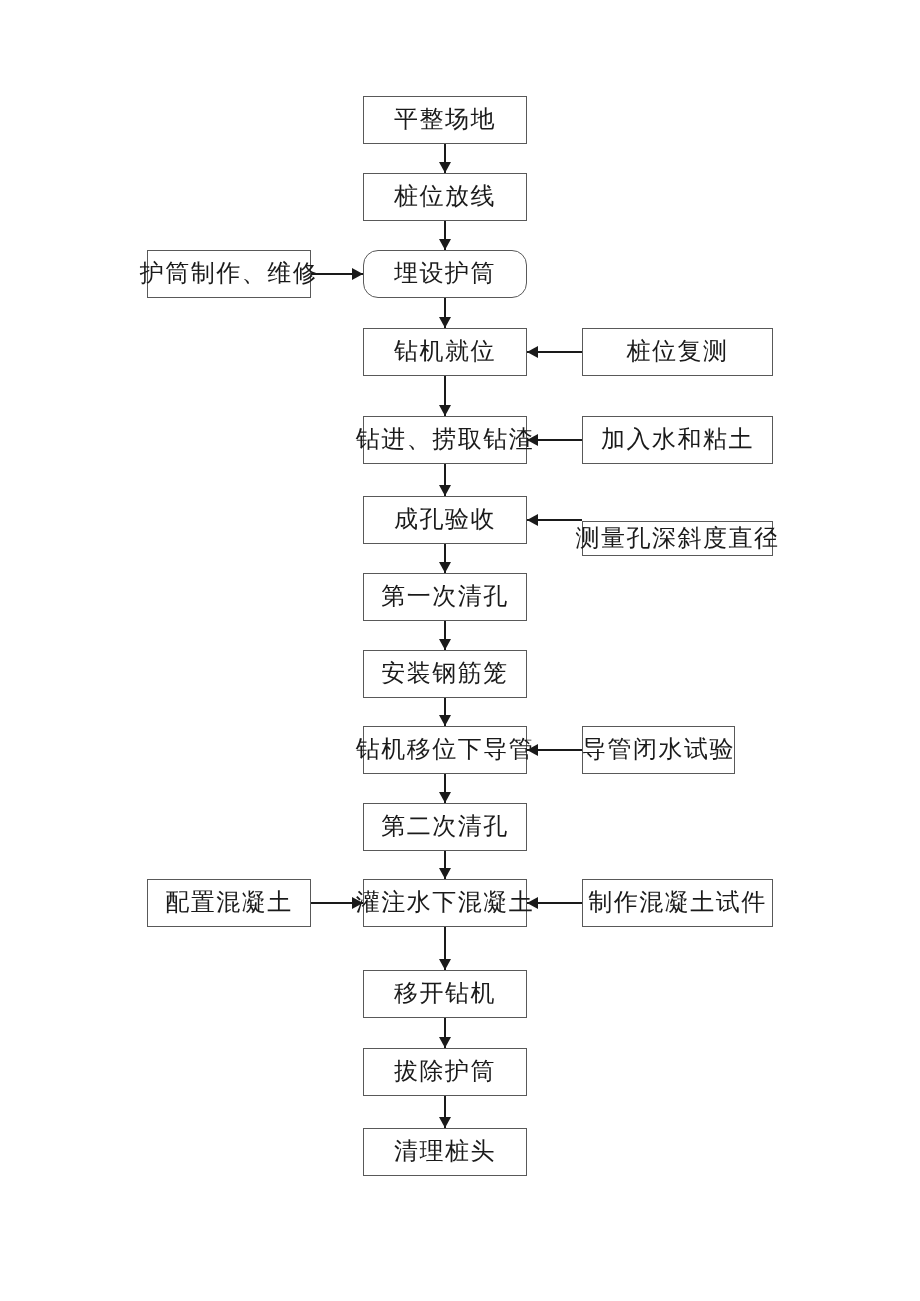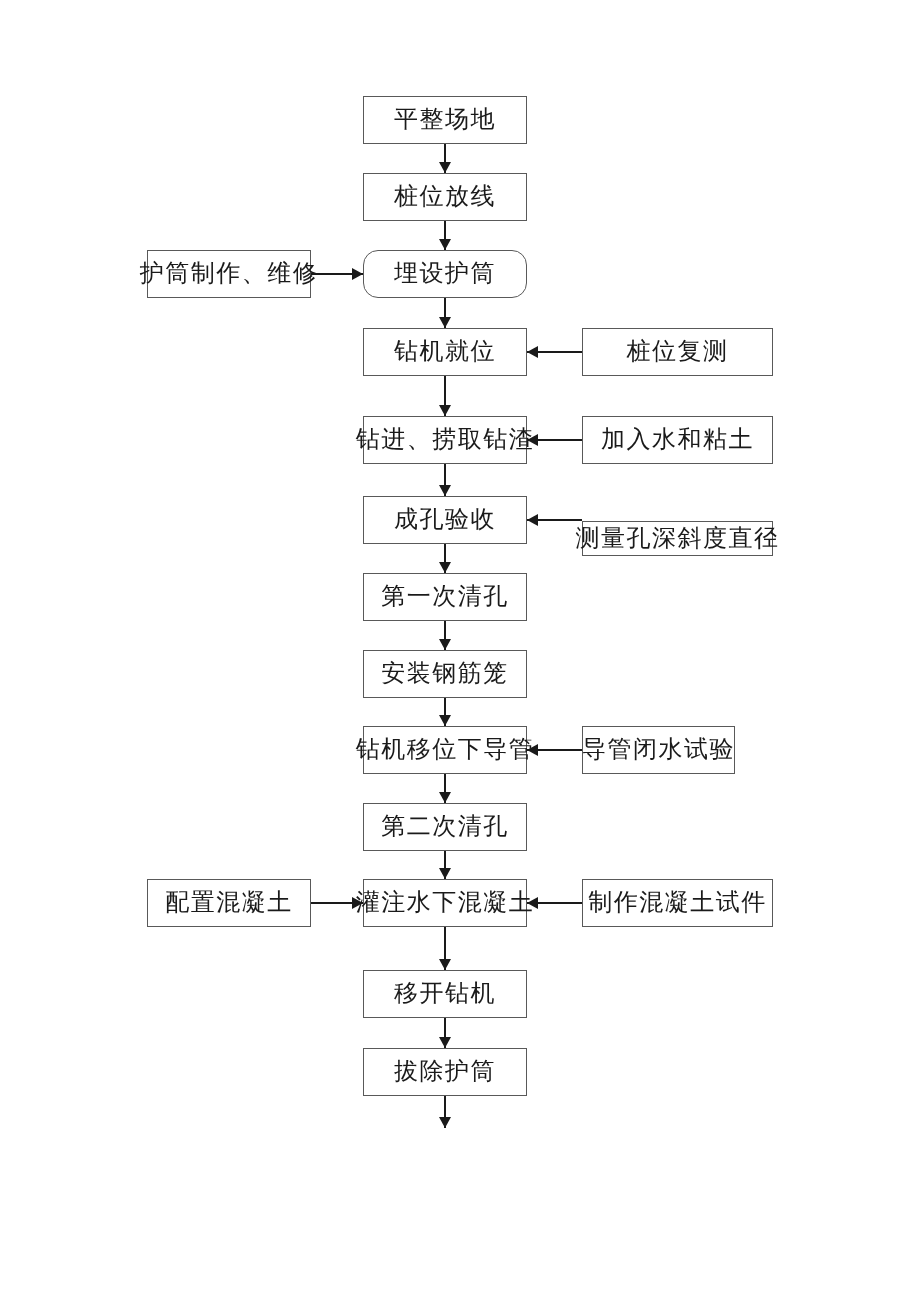--- a/index.html
+++ b/index.html
@@ -101,20 +101,23 @@
     </div>
     <div class="node" style="left: 363px; top: 879px; width: 164px; height: 48px;">
       <span>灌注水下混凝土</span>
     </div>
     <div class="node" style="left: 363px; top: 970px; width: 164px; height: 48px;">
       <span>移开钻机</span>
     </div>
     <div class="node" style="left: 363px; top: 1048px; width: 164px; height: 48px;">
       <span>拔除护筒</span>
     </div>
+    <div class="node" style="left: 363px; top: 1128px; width: 164px; height: 48px;">
+      <span>清理桩头</span>
+    </div>
     <div class="conn v" style="left: 444px; top: 144px; height: 29px;"></div>
     <div class="arrow down" style="left: 439px; top: 162px;"></div>
     <div class="conn v" style="left: 444px; top: 221px; height: 29px;"></div>
     <div class="arrow down" style="left: 439px; top: 239px;"></div>
     <div class="conn v" style="left: 444px; top: 298px; height: 30px;"></div>
     <div class="arrow down" style="left: 439px; top: 317px;"></div>
     <div class="conn v" style="left: 444px; top: 376px; height: 40px;"></div>
     <div class="arrow down" style="left: 439px; top: 405px;"></div>
     <div class="conn v" style="left: 444px; top: 464px; height: 32px;"></div>
     <div class="arrow down" style="left: 439px; top: 485px;"></div>

